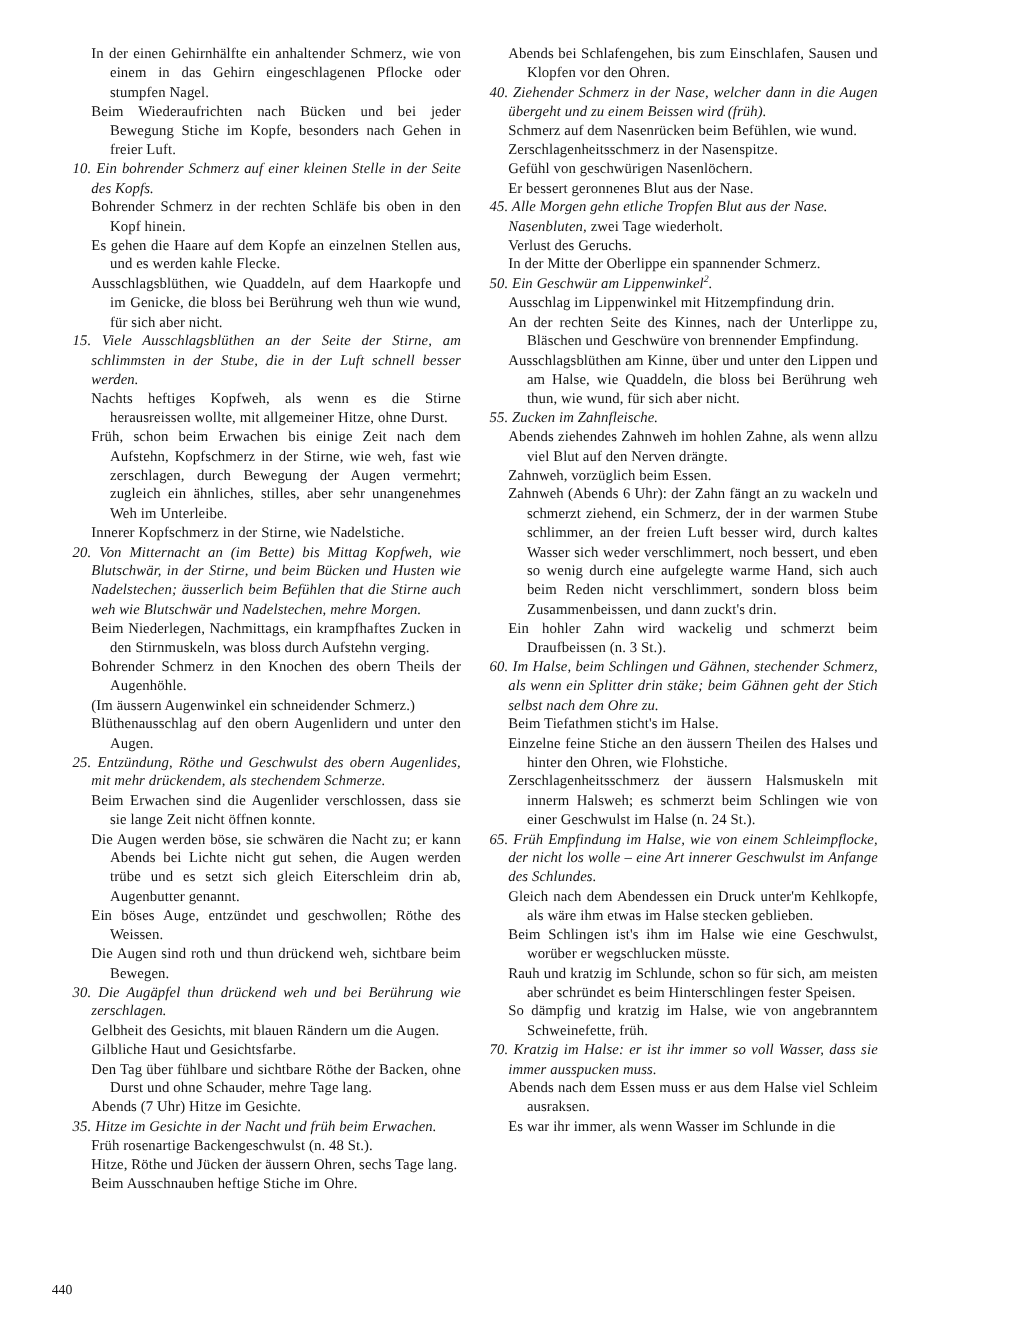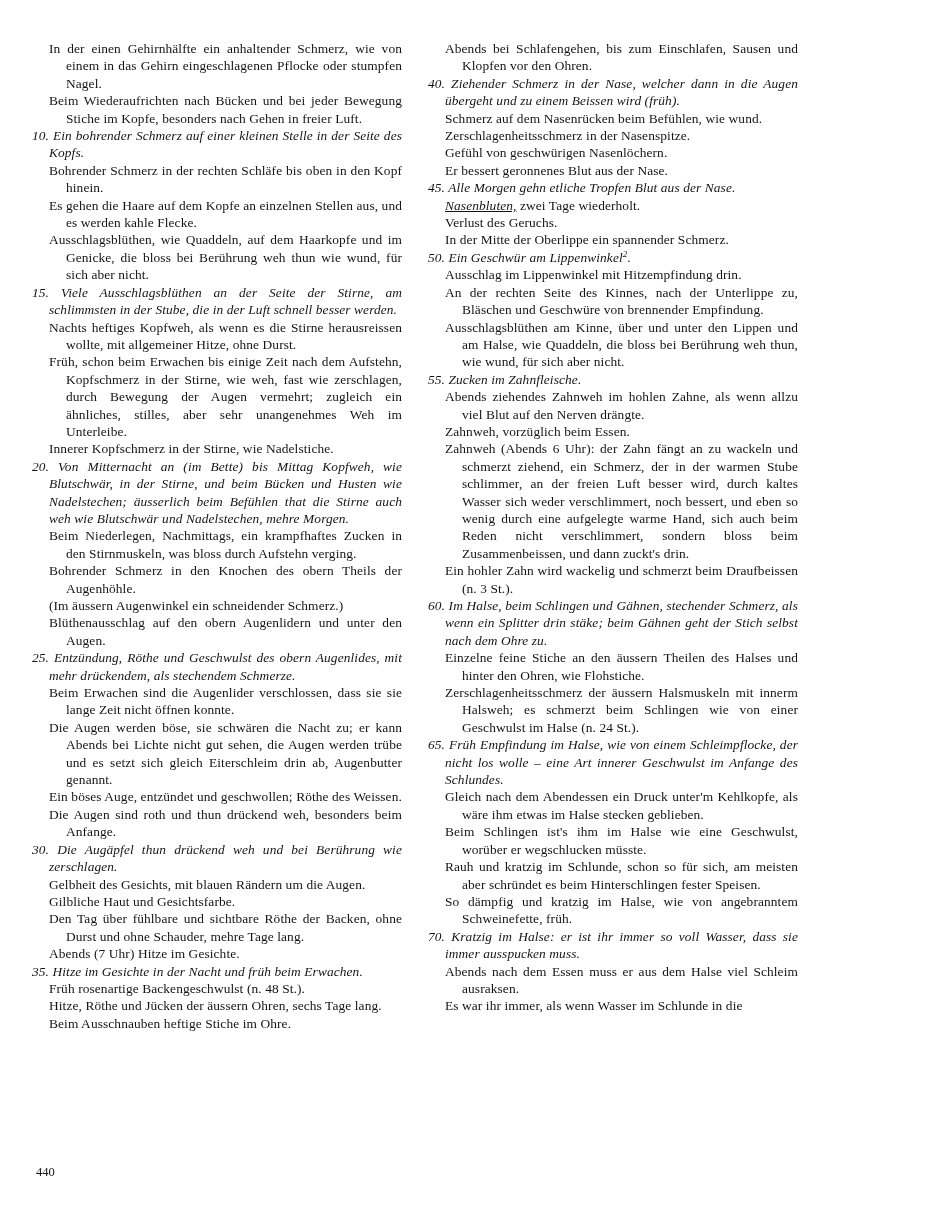--- a/index.html
+++ b/index.html
@@ -6,21 +6,21 @@
   html, body {
     background: #ffffff;
     font-family: "Liberation Serif", "DejaVu Serif", serif;
   }
   .page {
     position: relative;
     width: 838px;
     height: 1210px;
     background: #ffffff;
     color: #141414;
-    padding: 40px 40px 60px 32px;
+    padding: 40px 40px 60px 66px;
     overflow: hidden;
   }
   .columns {
     display: flex;
     gap: 26px;
   }
   .column {
     flex: 1 1 0;
     text-align: justify;
     font-size: 13.4px;
@@ -33,29 +33,29 @@
     text-indent: -17px;
   }
   p.entry.numbered {
     padding-left: 17px;
     text-indent: -17px;
     font-style: italic;
   }
   p.entry .num {
     white-space: pre;
   }
-  em { font-style: italic; text-decoration: underline; }
+  em { font-style: italic; }
   sup {
     font-size: 9px;
     vertical-align: super;
     line-height: 0;
   }
   .page-number {
     position: absolute;
-    left: 36px;
+    left: 47px;
     bottom: 30px;
     font-size: 12.5px;
     color: #141414;
   }
 </style>
 </head>
 <body>
 
 <div class="page">
   <div class="columns">
@@ -72,21 +72,21 @@
         <p class="entry">Innerer Kopfschmerz in der Stirne, wie Nadelstiche.</p>
         <p class="entry numbered"><span class="num">20. </span>Von Mitternacht an (im Bette) bis Mittag Kopfweh, wie Blutschwär, in der Stirne, und beim Bücken und Husten wie Nadelstechen; äusserlich beim Befühlen that die Stirne auch weh wie Blutschwär und Nadelstechen, mehre Morgen.</p>
         <p class="entry">Beim Niederlegen, Nachmittags, ein krampfhaftes Zucken in den Stirnmuskeln, was bloss durch Aufstehn verging.</p>
         <p class="entry">Bohrender Schmerz in den Knochen des obern Theils der Augenhöhle.</p>
         <p class="entry">(Im äussern Augenwinkel ein schneidender Schmerz.)</p>
         <p class="entry">Blüthenausschlag auf den obern Augenlidern und unter den Augen.</p>
         <p class="entry numbered"><span class="num">25. </span>Entzündung, Röthe und Geschwulst des obern Augenlides, mit mehr drückendem, als stechendem Schmerze.</p>
         <p class="entry">Beim Erwachen sind die Augenlider verschlossen, dass sie sie lange Zeit nicht öffnen konnte.</p>
         <p class="entry">Die Augen werden böse, sie schwären die Nacht zu; er kann Abends bei Lichte nicht gut sehen, die Augen werden trübe und es setzt sich gleich Eiterschleim drin ab, Augenbutter genannt.</p>
         <p class="entry">Ein böses Auge, entzündet und geschwollen; Röthe des Weissen.</p>
-        <p class="entry">Die Augen sind roth und thun drückend weh, besonders beim Anfange.</p>
+        <p class="entry">Die Augen sind roth und thun drückend weh, sichtbare beim Bewegen.</p>
         <p class="entry numbered"><span class="num">30. </span>Die Augäpfel thun drückend weh und bei Berührung wie zerschlagen.</p>
         <p class="entry">Gelbheit des Gesichts, mit blauen Rändern um die Augen.</p>
         <p class="entry">Gilbliche Haut und Gesichtsfarbe.</p>
         <p class="entry">Den Tag über fühlbare und sichtbare Röthe der Backen, ohne Durst und ohne Schauder, mehre Tage lang.</p>
         <p class="entry">Abends (7 Uhr) Hitze im Gesichte.</p>
         <p class="entry numbered"><span class="num">35. </span>Hitze im Gesichte in der Nacht und früh beim Erwachen.</p>
         <p class="entry">Früh rosenartige Backengeschwulst (n. 48 St.).</p>
         <p class="entry">Hitze, Röthe und Jücken der äussern Ohren, sechs Tage lang.</p>
         <p class="entry">Beim Ausschnauben heftige Stiche im Ohre.</p>
       </div>
@@ -104,20 +104,21 @@
         <p class="entry numbered"><span class="num">50. </span>Ein Geschwür am Lippenwinkel<sup>2</sup>.</p>
         <p class="entry">Ausschlag im Lippenwinkel mit Hitzempfindung drin.</p>
         <p class="entry">An der rechten Seite des Kinnes, nach der Unterlippe zu, Bläschen und Geschwüre von brennender Empfindung.</p>
         <p class="entry">Ausschlagsblüthen am Kinne, über und unter den Lippen und am Halse, wie Quaddeln, die bloss bei Berührung weh thun, wie wund, für sich aber nicht.</p>
         <p class="entry numbered"><span class="num">55. </span>Zucken im Zahnfleische.</p>
         <p class="entry">Abends ziehendes Zahnweh im hohlen Zahne, als wenn allzu viel Blut auf den Nerven drängte.</p>
         <p class="entry">Zahnweh, vorzüglich beim Essen.</p>
         <p class="entry">Zahnweh (Abends 6 Uhr): der Zahn fängt an zu wackeln und schmerzt ziehend, ein Schmerz, der in der warmen Stube schlimmer, an der freien Luft besser wird, durch kaltes Wasser sich weder verschlimmert, noch bessert, und eben so wenig durch eine aufgelegte warme Hand, sich auch beim Reden nicht verschlimmert, sondern bloss beim Zusammenbeissen, und dann zuckt's drin.</p>
         <p class="entry">Ein hohler Zahn wird wackelig und schmerzt beim Draufbeissen (n. 3 St.).</p>
         <p class="entry numbered"><span class="num">60. </span>Im Halse, beim Schlingen und Gähnen, stechender Schmerz, als wenn ein Splitter drin stäke; beim Gähnen geht der Stich selbst nach dem Ohre zu.</p>
+        <p class="entry">Beim Tiefathmen sticht's im Halse.</p>
         <p class="entry">Einzelne feine Stiche an den äussern Theilen des Halses und hinter den Ohren, wie Flohstiche.</p>
         <p class="entry">Zerschlagenheitsschmerz der äussern Halsmuskeln mit innerm Halsweh; es schmerzt beim Schlingen wie von einer Geschwulst im Halse (n. 24 St.).</p>
         <p class="entry numbered"><span class="num">65. </span>Früh Empfindung im Halse, wie von einem Schleimpflocke, der nicht los wolle – eine Art innerer Geschwulst im Anfange des Schlundes.</p>
         <p class="entry">Gleich nach dem Abendessen ein Druck unter'm Kehlkopfe, als wäre ihm etwas im Halse stecken geblieben.</p>
         <p class="entry">Beim Schlingen ist's ihm im Halse wie eine Geschwulst, worüber er wegschlucken müsste.</p>
         <p class="entry">Rauh und kratzig im Schlunde, schon so für sich, am meisten aber schründet es beim Hinterschlingen fester Speisen.</p>
         <p class="entry">So dämpfig und kratzig im Halse, wie von angebranntem Schweinefette, früh.</p>
         <p class="entry numbered"><span class="num">70. </span>Kratzig im Halse: er ist ihr immer so voll Wasser, dass sie immer ausspucken muss.</p>
         <p class="entry">Abends nach dem Essen muss er aus dem Halse viel Schleim ausraksen.</p>
         <p class="entry">Es war ihr immer, als wenn Wasser im Schlunde in die</p>

